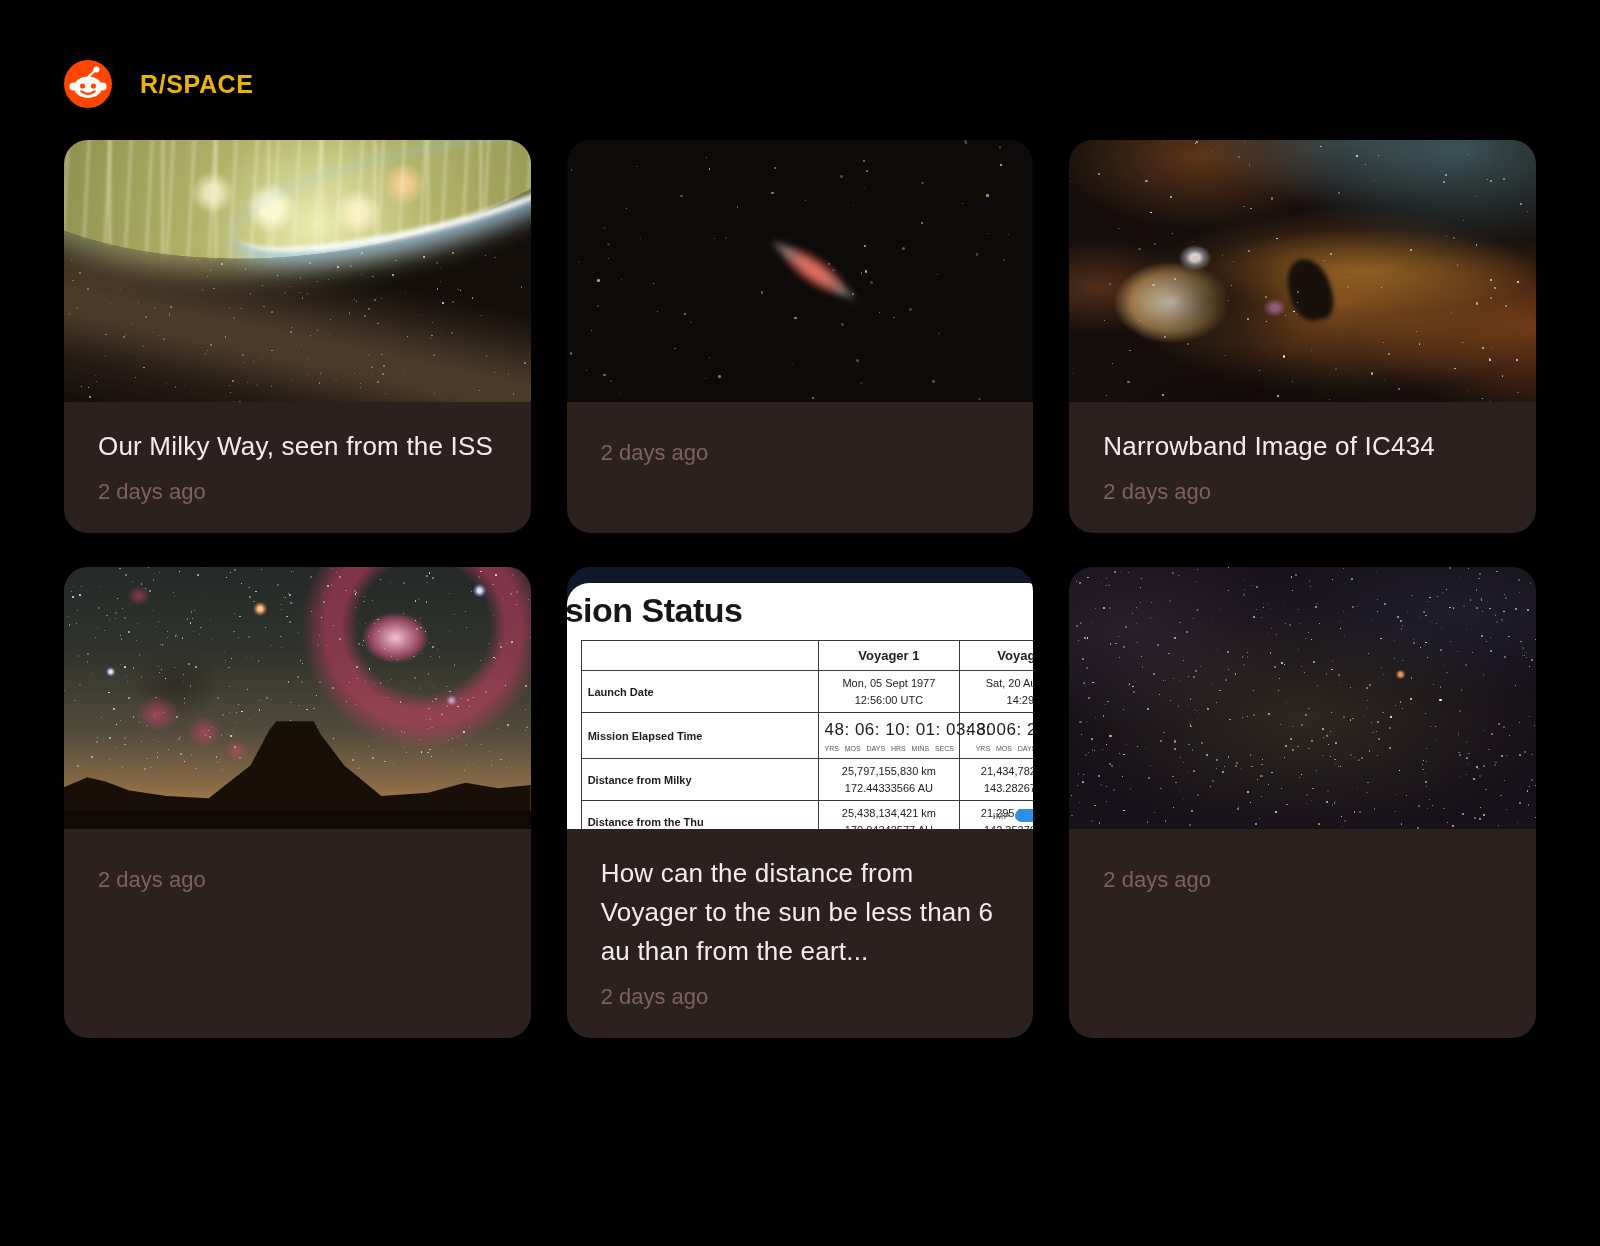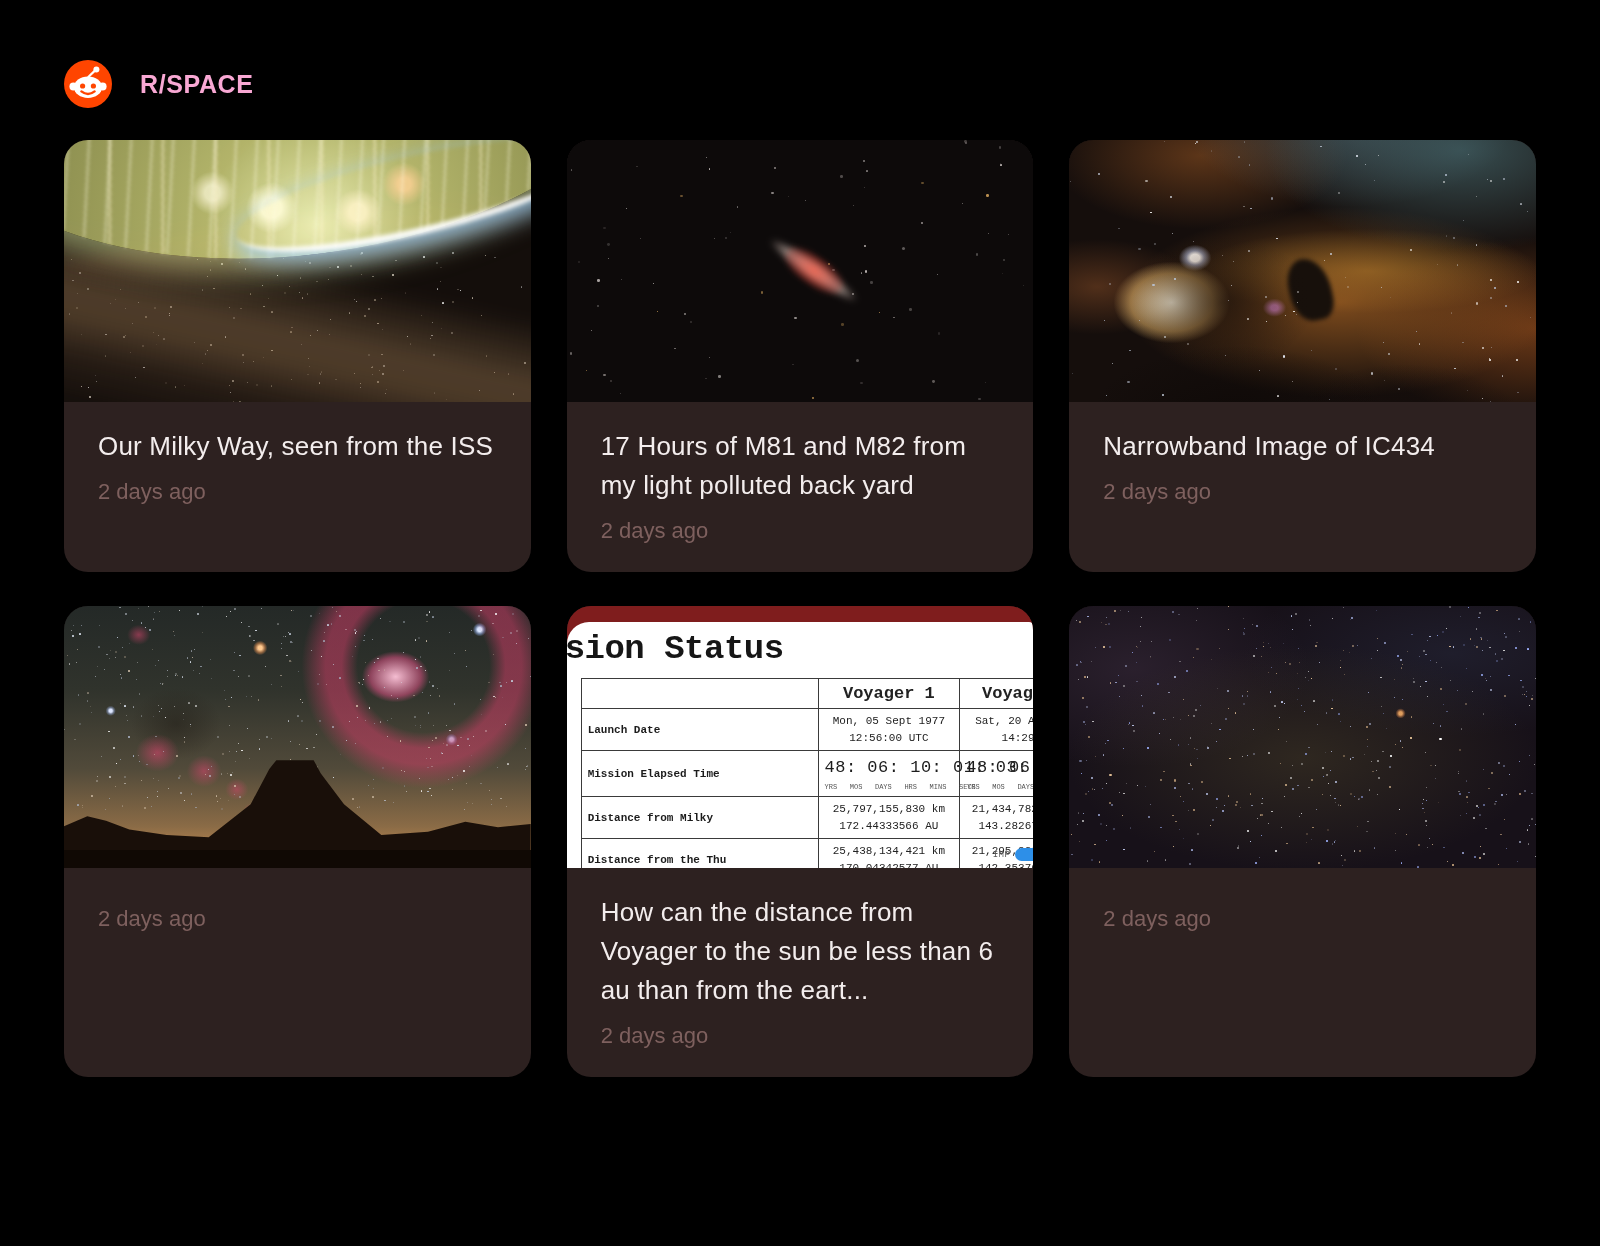--- a/index.html
+++ b/index.html
@@ -4,21 +4,21 @@
 <style>
   * { margin:0; padding:0; box-sizing:border-box; }
   html,body { width:1600px; height:1246px; background:#000; overflow:hidden; }
   body { font-family:"Liberation Sans", sans-serif; }
   .page { padding:60px 64px 0; }
 
   
   .widget-header { display:flex; align-items:center; gap:28px; margin-bottom:32px; }
   .snoo-circle { width:48px; height:48px; border-radius:50%; background:#FF4500;
                  display:flex; align-items:center; justify-content:center; }
-  .community-name { font-size:25px; font-weight:700; color:#f9a8d4; letter-spacing:.6px; }
+  .community-name { font-size:25px; font-weight:700; color:#eab308; letter-spacing:.6px; }
 
   
   .cards-grid { display:grid; grid-template-columns:repeat(3,1fr); column-gap:36px; row-gap:34px; }
   .card { background:#2D2120; border-radius:24px; overflow:hidden; display:flex; flex-direction:column; }
   .card-media { height:262px; position:relative; overflow:hidden; background:#0d0a0a; flex:none; }
   .card-body { padding:25px 34px 28px; }
   .card-title { font-size:26px; line-height:39px; font-weight:500; color:#F3EDED; letter-spacing:.2px; }
   .card-time { margin-top:13px; font-size:22px; color:#7E605E; }
 
   
@@ -95,29 +95,29 @@
       radial-gradient(8px 8px   at 89% 9%,  #d9e6ff 25%, rgba(160,190,255,.5) 55%, transparent 85%),
       radial-gradient(7px 7px   at 83% 51%, #c5d6f5 25%, rgba(150,180,250,.4) 55%, transparent 85%),
       radial-gradient(6px 6px   at 10% 40%, #dde6ff 25%, rgba(170,195,255,.4) 55%, transparent 85%),
       radial-gradient(60px 48px at 24% 45%, rgba(32,28,22,.5), transparent 75%),
       linear-gradient(180deg, #242927 0%, #30332c 32%, #514a3a 62%, #8a6b46 84%, #c08a52 96%, #c79254 100%); }
   .tajine-mountain { position:absolute; left:0; right:0; bottom:0; height:42%; background:#190F09;
     clip-path:polygon(0 62%, 5% 53%, 9% 57%, 14% 65%, 22% 70%, 31% 72%, 40% 42%, 44% 10%, 45.5% 2%, 53.5% 2%, 55% 14%, 60% 42%, 68% 70%, 78% 67%, 86% 58%, 93% 63%, 100% 60%, 100% 100%, 0 100%); }
   .tajine-fg { position:absolute; left:0; right:0; bottom:0; height:7%; background:#100904; }
 
   
-  .voy-media { background:#7f1d1d;font-family:Liberation Mono, monospace; }
+  .voy-media { background:#0f172a; }
   .voy-panel { position:absolute; left:0; right:0; top:16px; bottom:0; background:#fff;
     border-radius:22px 4px 0 0; overflow:hidden; padding:8px 0 0 14px; }
   .voy-title { font-size:34px; font-weight:700; color:#161616; letter-spacing:-.5px; margin-left:-16px; }
   .voy-table-wrap { margin-top:10px; width:114%; }
   table.voy { width:100%; border-collapse:collapse; border:1.5px solid #3a3a3a;
     font-size:11px; color:#222; table-layout:fixed; }
   table.voy th, table.voy td { border:1px solid #3a3a3a; padding:4px 6px; }
-  table.voy th { font-size:17px; font-weight:700; text-align:center; height:30px; }
+  table.voy th { font-size:13px; font-weight:700; text-align:center; height:30px; }
   td.voy-label { font-weight:700; font-size:11px; text-align:left; color:#1c1c1c; }
   td.voy-val { text-align:center; line-height:1.5; }
   .voy-elapsed { font-size:17px; letter-spacing:.5px; color:#1d1d1d; white-space:nowrap; }
   .voy-units { white-space:pre; font-size:7px; color:#555; margin-top:1px; }
   .col-label { width:46%; } .col-v1 { width:27.5%; } .col-v2 { width:26.5%; }
   .voy-imp { position:absolute; right:-8px; bottom:7px; display:flex; align-items:center; gap:5px;
     font-size:9px; color:#555; letter-spacing:.5px; }
   .voy-toggle { width:26px; height:13px; border-radius:7px; background:#2D8FE8; }
 
   
@@ -430,21 +430,20 @@
             <i style="left:88.22%;top:98.42%;width:2.4px;height:2.4px;background:#cfc8c6;opacity:0.27"></i>
             <i style="left:61.30%;top:24.68%;width:0.8px;height:0.8px;background:#6e6866;opacity:0.91"></i>
             <i style="left:58.55%;top:13.43%;width:2.7px;height:2.7px;background:#8f8a88;opacity:0.51"></i>
           </div>
         <div class="m82-galaxy">
             <div class="m82-glow"></div>
             <div class="m82-core"></div>
           </div>
       </div>
       <div class="card-body">
-        <h3 class="card-title">17 Hours of M81 and M82 from my light polluted back yard</h3>
         <div class="card-time">2 days ago</div>
       </div>
     </article>
 
     <article class="card">
       <div class="card-media">
         <div class="ic434-base"></div>
         <div class="ic434-horsehead"></div>
         <div class="ic434-dark"></div>
         <div data-stars="{&quot;seed&quot;:33,&quot;n&quot;:110,&quot;size&quot;:1.8,&quot;colors&quot;:[&quot;#ffffff&quot;,&quot;#e8eef8&quot;,&quot;#cfd8e8&quot;,&quot;#b8c2d4&quot;]}">

